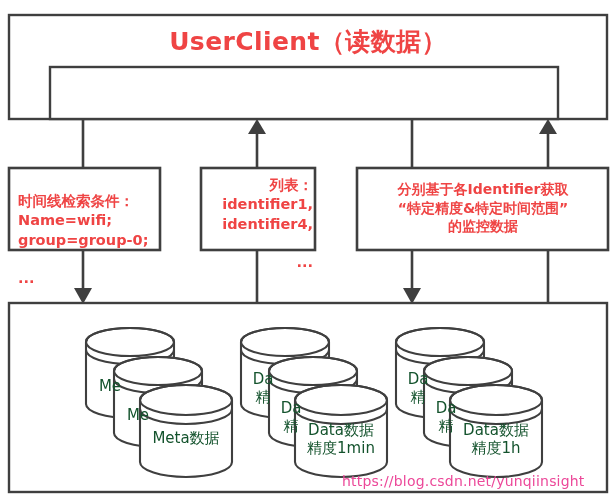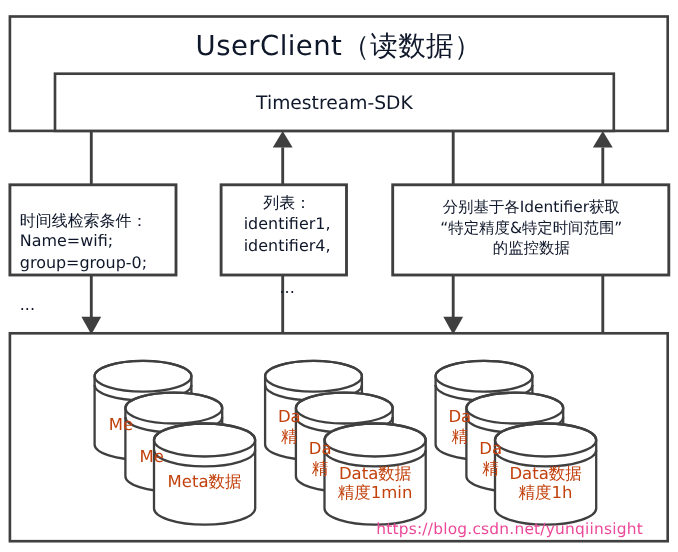--- a/index.html
+++ b/index.html
@@ -55,23 +55,24 @@
     stroke: #3f3f3f;
     stroke-width: 2.1;
   }
   .cyl-ring {
     fill: none;
     stroke: #3f3f3f;
     stroke-width: 2.1;
   }
   .txt {
     position: absolute;
-    color: #0f172a;
+    color: #ef4444;
     white-space: pre;
     line-height: 1.28;
+    font-weight: bold;
   }
   #title-text {
     left: 0;
     top: 26px;
     width: 616px;
     text-align: center;
     font-size: 25px;
     letter-spacing: 0.4px;
   }
   #sdk-text {
@@ -79,31 +80,31 @@
     top: 84px;
     width: 508px;
     text-align: center;
     font-size: 17px;
   }
   .msg-text {
     font-size: 14.5px;
     line-height: 1.33;
   }
   #msg1-text { left: 18px; top: 192px; width: 140px; text-align: left; }
-  #msg2-text { left: 209px; top: 176px; width: 104px; text-align: center; }
+  #msg2-text { left: 209px; top: 176px; width: 104px; text-align: right; }
   #msg3-text {
     left: 359px; top: 180px; width: 248px;
     text-align: center; font-size: 14px;
   }
   .cyl-label {
     position: absolute;
     text-align: center;
     font-size: 15px;
     line-height: 1.22;
-    color: #c2410c;
+    color: #14532d;
     white-space: pre;
   }
   #watermark {
     position: absolute;
     left: 342px;
     top: 473px;
     font-size: 14px;
     color: #ec4899;
     white-space: pre;
     letter-spacing: 0.2px;
@@ -191,21 +192,20 @@
     <g>
       <path class="cyl-body" d="M450,400 a46,15 0 0 1 92,0 v62 a46,15 0 0 1 -92,0 z"></path>
       <ellipse class="cyl-ring" cx="496" cy="400" rx="46" ry="15"></ellipse>
       <path class="cyl-ring" d="M450,409 a46,15 0 0 0 92,0"></path>
     </g>
 
   </svg>
 
   <div class="txt" id="title-text">UserClient（读数据）</div>
 
-  <div class="txt" id="sdk-text">Timestream-SDK</div>
 
   <div class="txt msg-text" id="msg1-text">时间线检索条件：
 Name=wifi;
 group=group-0;
 
 ...</div>
 
   <div class="txt msg-text" id="msg2-text">列表：
 identifier1,
 identifier4,

